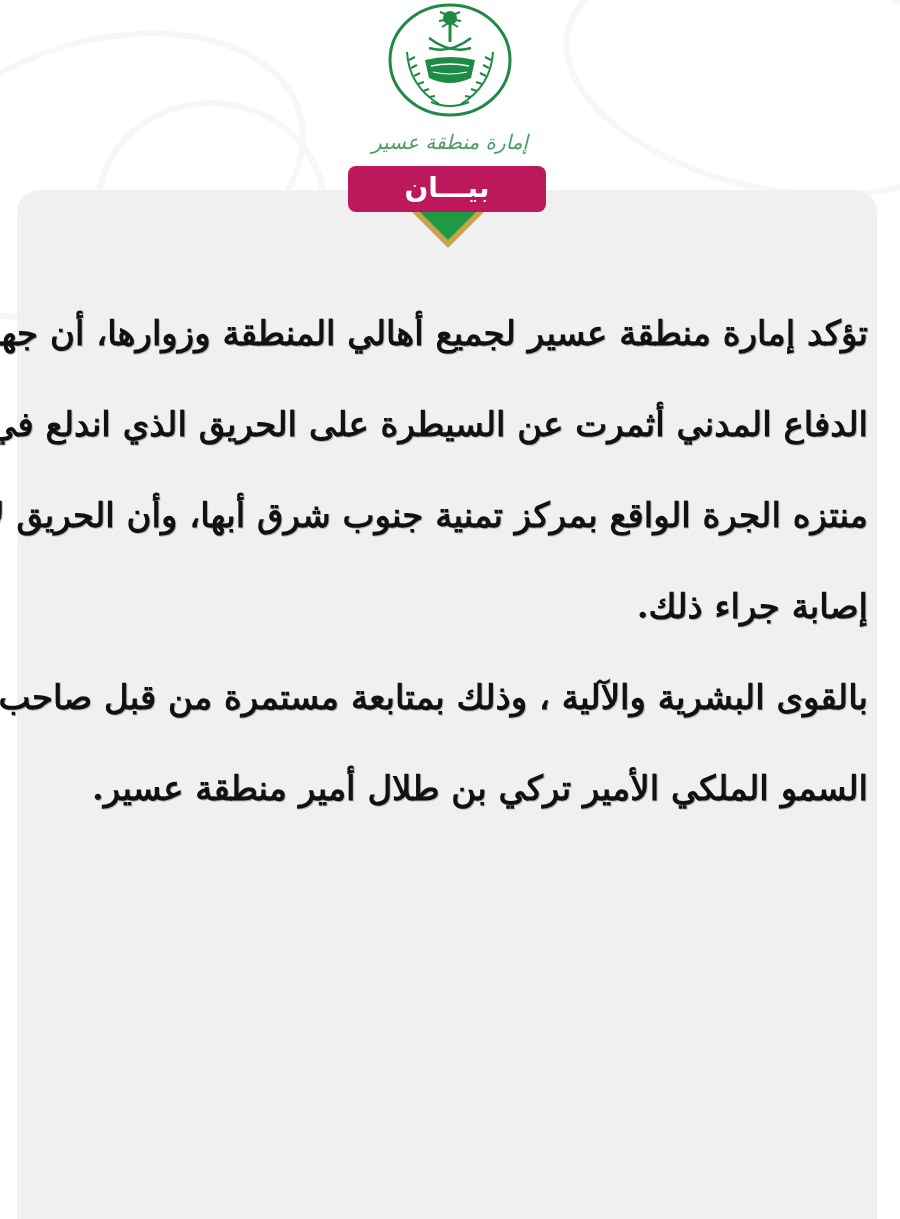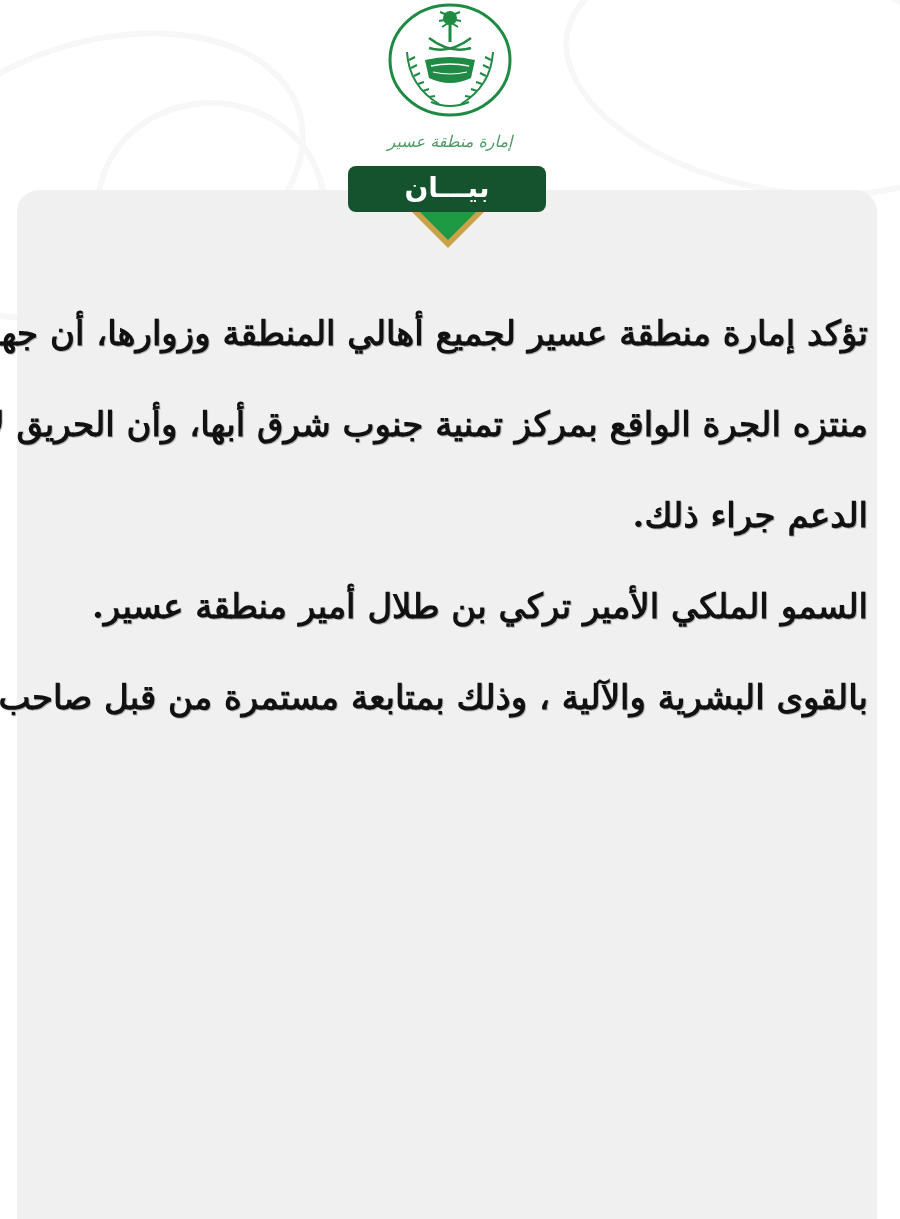--- a/index.html
+++ b/index.html
@@ -31,21 +31,21 @@
     .calligraphy {
       position: absolute;
       left: 370px;
       top: 122px;
       width: 160px;
       height: 40px;
       text-align: center;
       direction: rtl;
       color: #2e8b4a;
       font-family: "DejaVu Serif", serif;
-      font-size: 16px;
+      font-size: 20px;
       line-height: 40px;
       letter-spacing: 0px;
       opacity: 0.85;
       font-style: italic;
     }
     .card {
       position: absolute;
       left: 17px;
       top: 190px;
       width: 860px;
@@ -67,21 +67,21 @@
       top: 30px;
       width: 200px;
       height: 54px;
     }
     .badge {
       position: absolute;
       left: 0;
       top: 0;
       width: 198px;
       height: 46px;
-      background: #14532d;
+      background: #be185d;
       border-radius: 8px;
       color: #ffffff;
       text-align: center;
       font-family: "DejaVu Sans", sans-serif;
       font-weight: bold;
       font-size: 28px;
       line-height: 44px;
       direction: rtl;
     }
     .content {
@@ -144,20 +144,21 @@
   <svg class="badge-pointer" viewBox="0 0 200 54" xmlns="http://www.w3.org/2000/svg">
     <path d="M58 10 L100 52 L142 10 Z" fill="#c9a24a"></path>
     <path d="M62 6 L100 44 L138 6 Z" fill="#1e9a45"></path>
   </svg>
   <div class="badge">بيـــان</div>
 </div>
 
 <div class="content">
   <div>
     <span class="line">تؤكد إمارة منطقة عسير لجميع أهالي  المنطقة وزوارها، أن جهود</span>
+    <span class="line">الدفاع المدني أثمرت عن السيطرة على الحريق الذي اندلع في</span>
     <span class="line">منتزه الجرة الواقع بمركز تمنية جنوب شرق أبها، وأن الحريق لا</span>
-    <span class="line">الدعم جراء ذلك.</span>
+    <span class="line">إصابة جراء ذلك.</span>
   </div>
   <div>
+    <span class="line">بالقوى البشرية والآلية ، وذلك بمتابعة مستمرة من قبل صاحب</span>
     <span class="line">السمو الملكي الأمير تركي بن طلال أمير منطقة عسير.</span>
-    <span class="line">بالقوى البشرية والآلية ، وذلك بمتابعة مستمرة من قبل صاحب</span>
   </div>
 </div>
 
 </body></html>

